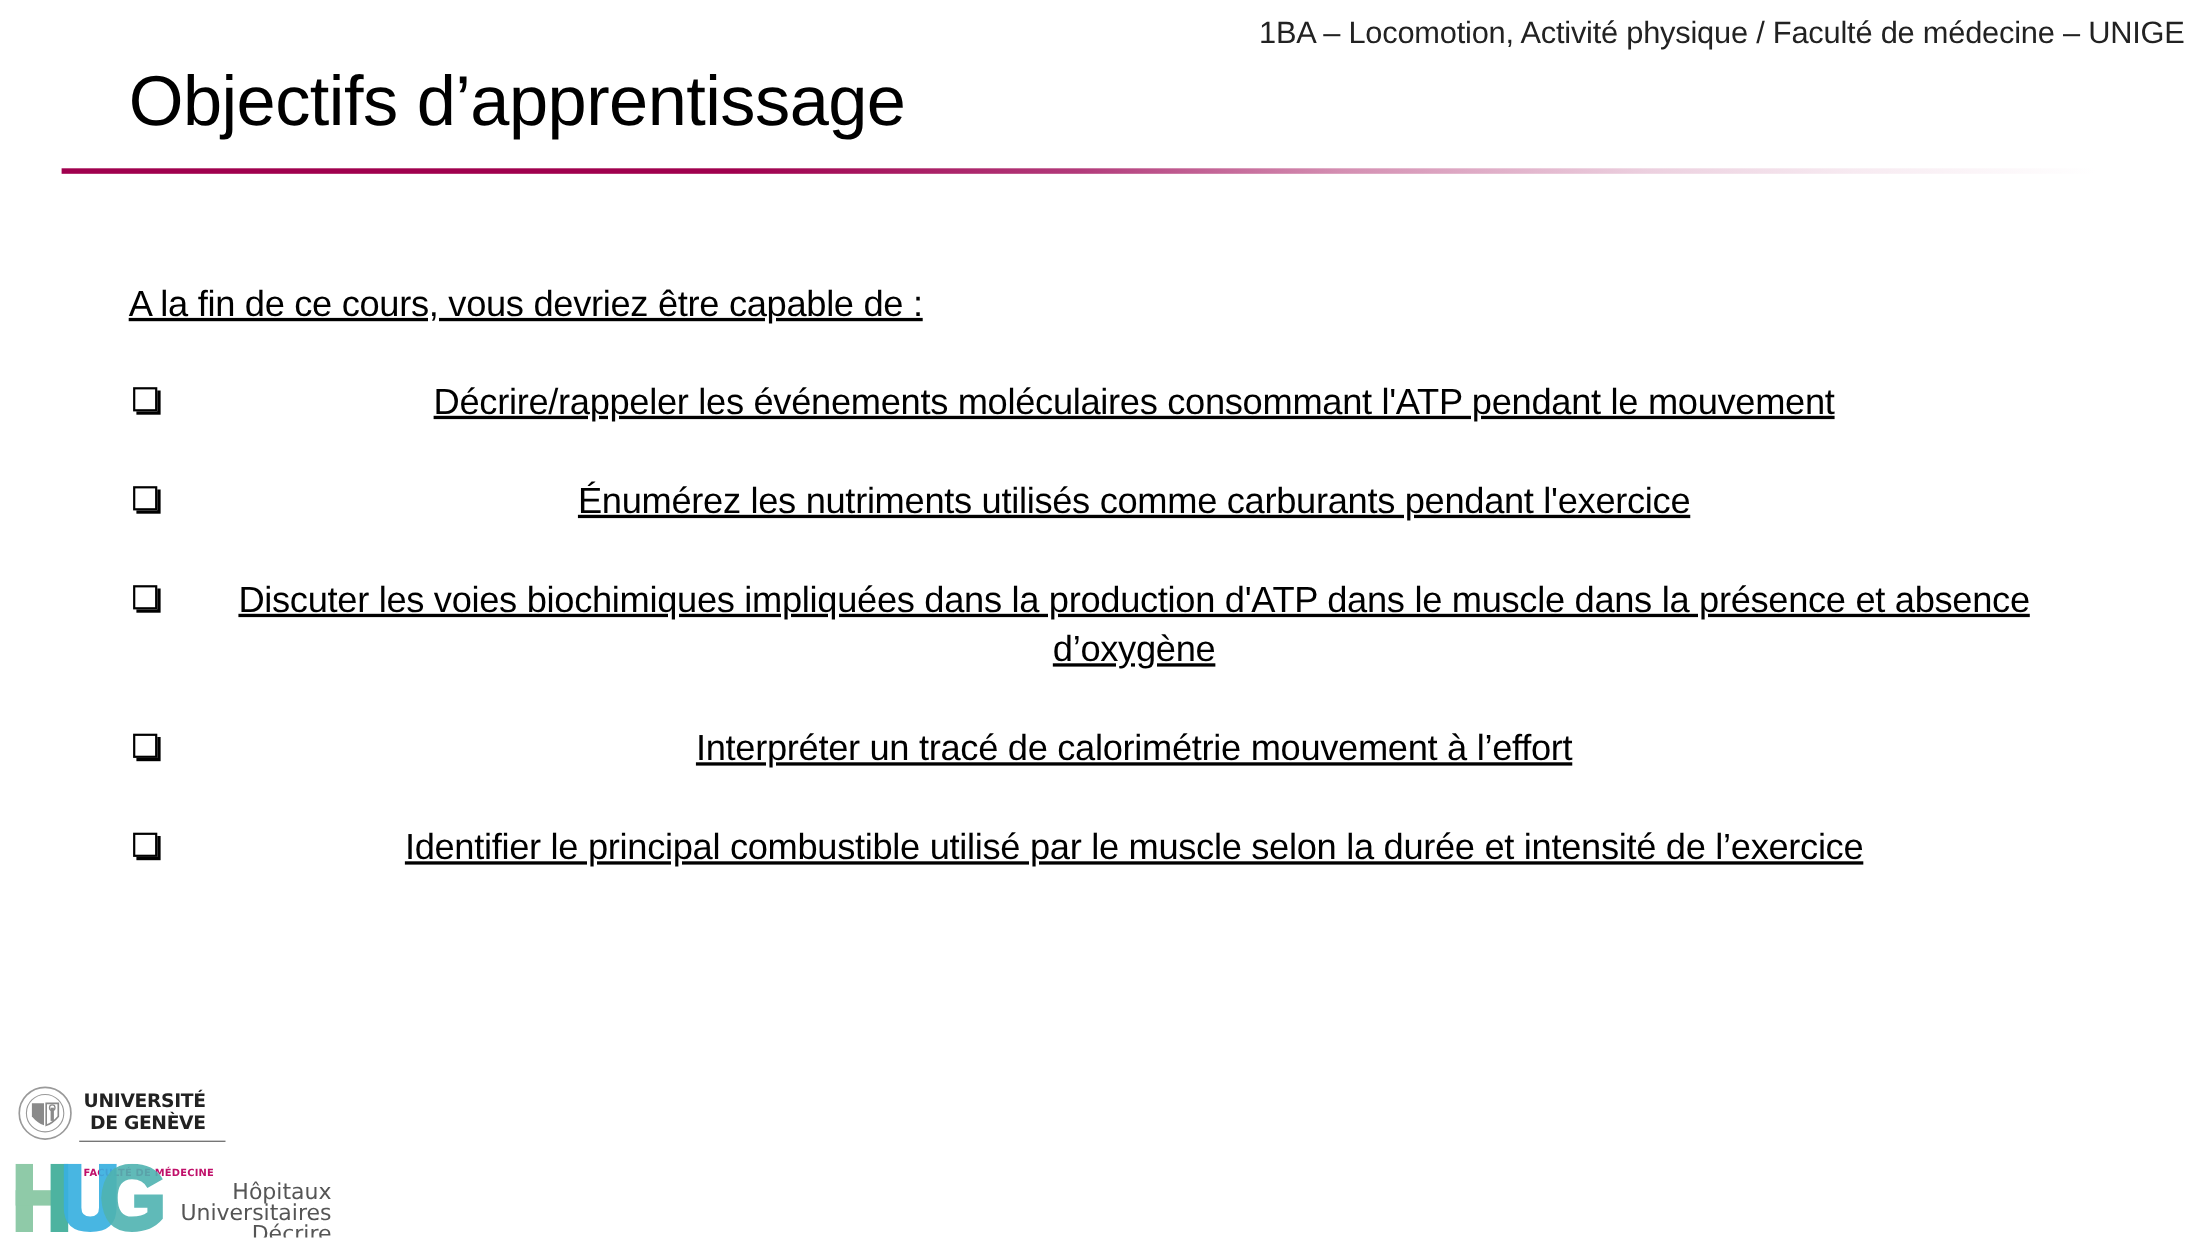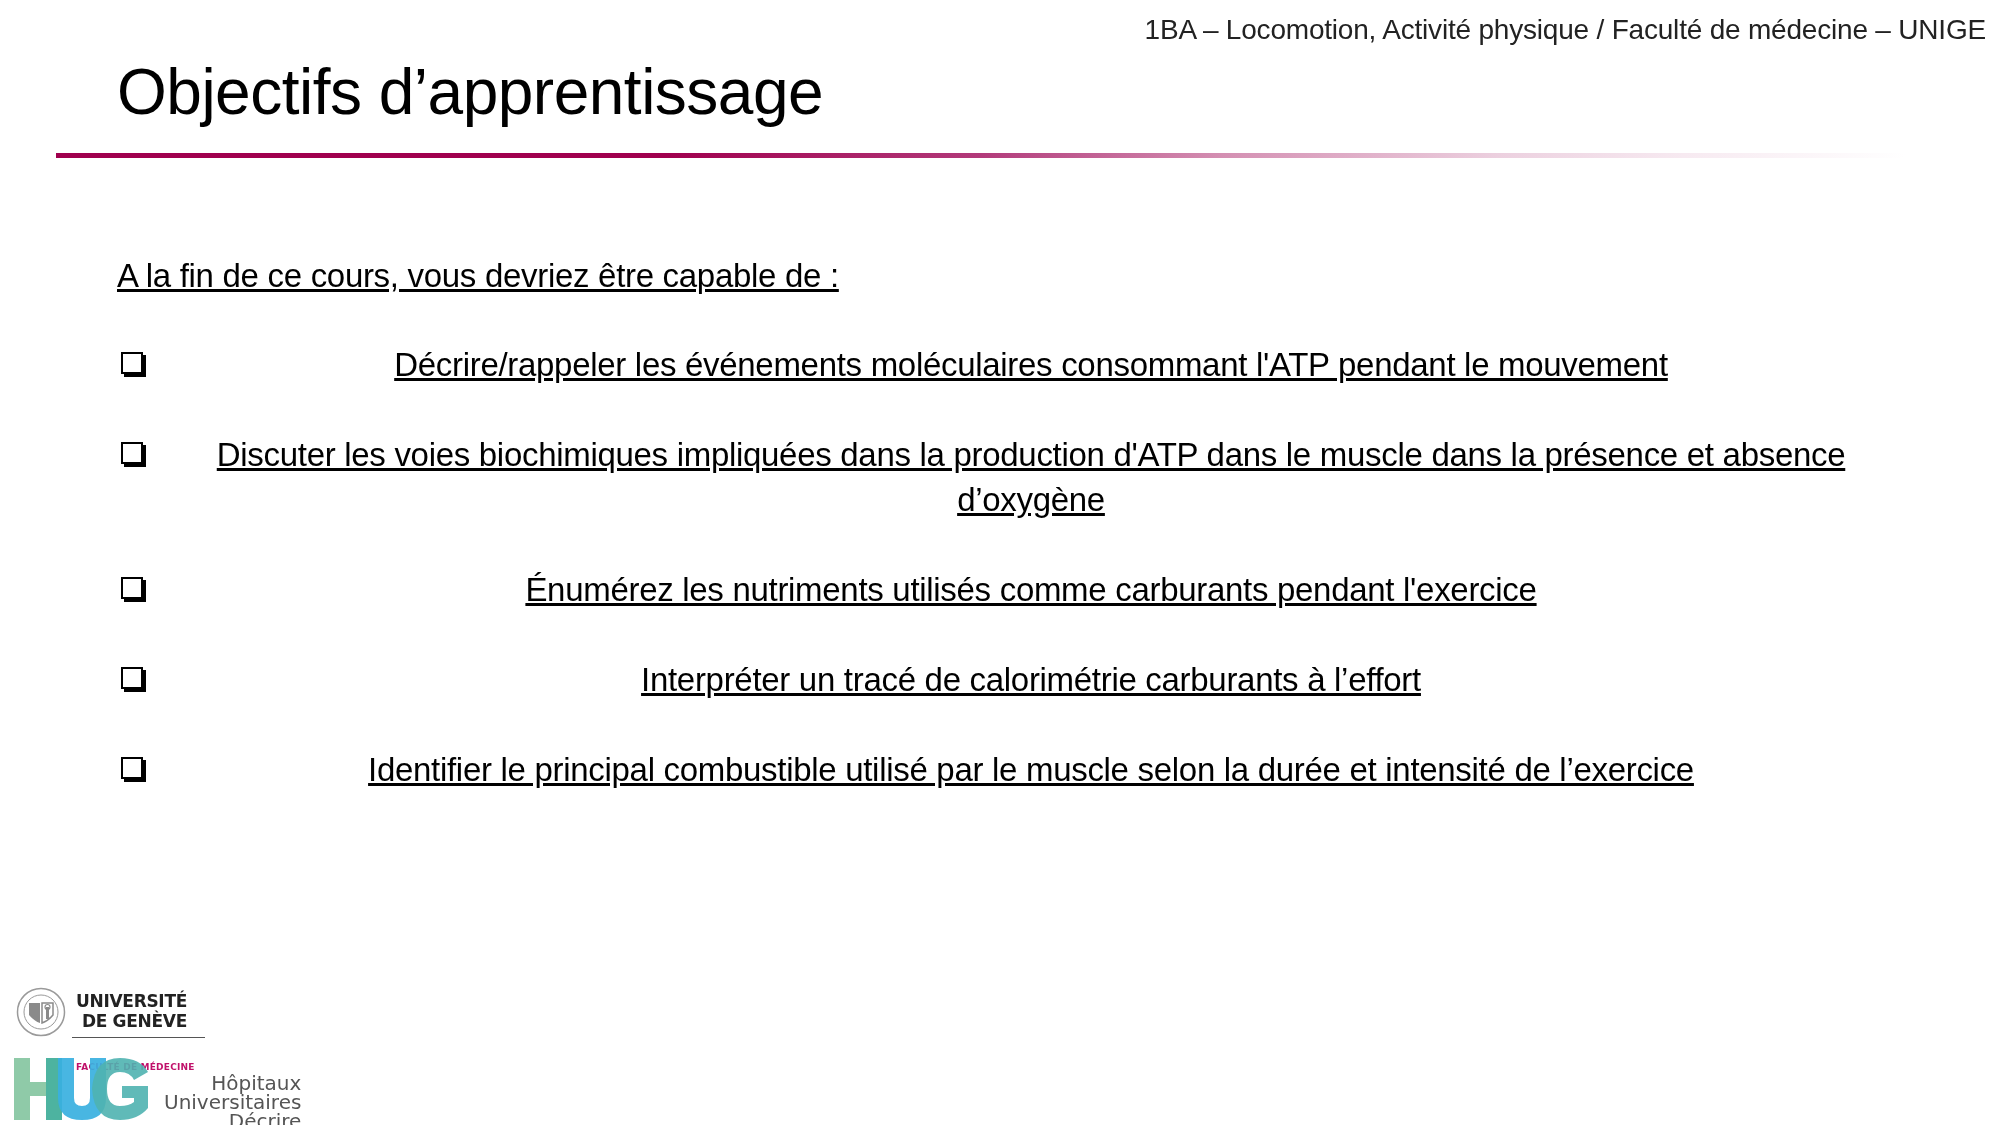--- a/index.html
+++ b/index.html
@@ -178,29 +178,29 @@
   <div class="content">
     <p class="intro">A la fin de ce cours, vous devriez être capable de :</p>
 
     <ul class="objectives">
       <li class="objective">
         <span class="checkbox"></span>
         <span>Décrire/rappeler les événements moléculaires consommant l'ATP pendant le mouvement</span>
       </li>
       <li class="objective">
         <span class="checkbox"></span>
+        <span>Énumérez les nutriments utilisés comme carburants pendant l'exercice</span>
+      </li>
+      <li class="objective">
+        <span class="checkbox"></span>
         <span>Discuter les voies biochimiques impliquées dans la production d'ATP dans le muscle dans la présence et absence d’oxygène</span>
       </li>
       <li class="objective">
         <span class="checkbox"></span>
-        <span>Énumérez les nutriments utilisés comme carburants pendant l'exercice</span>
-      </li>
-      <li class="objective">
-        <span class="checkbox"></span>
-        <span>Interpréter un tracé de calorimétrie carburants à l’effort</span>
+        <span>Interpréter un tracé de calorimétrie mouvement à l’effort</span>
       </li>
       <li class="objective">
         <span class="checkbox"></span>
         <span>Identifier le principal combustible utilisé par le muscle selon la durée et intensité de l’exercice</span>
       </li>
     </ul>
   </div>
 
   <div class="logos">
     <div class="unige">

